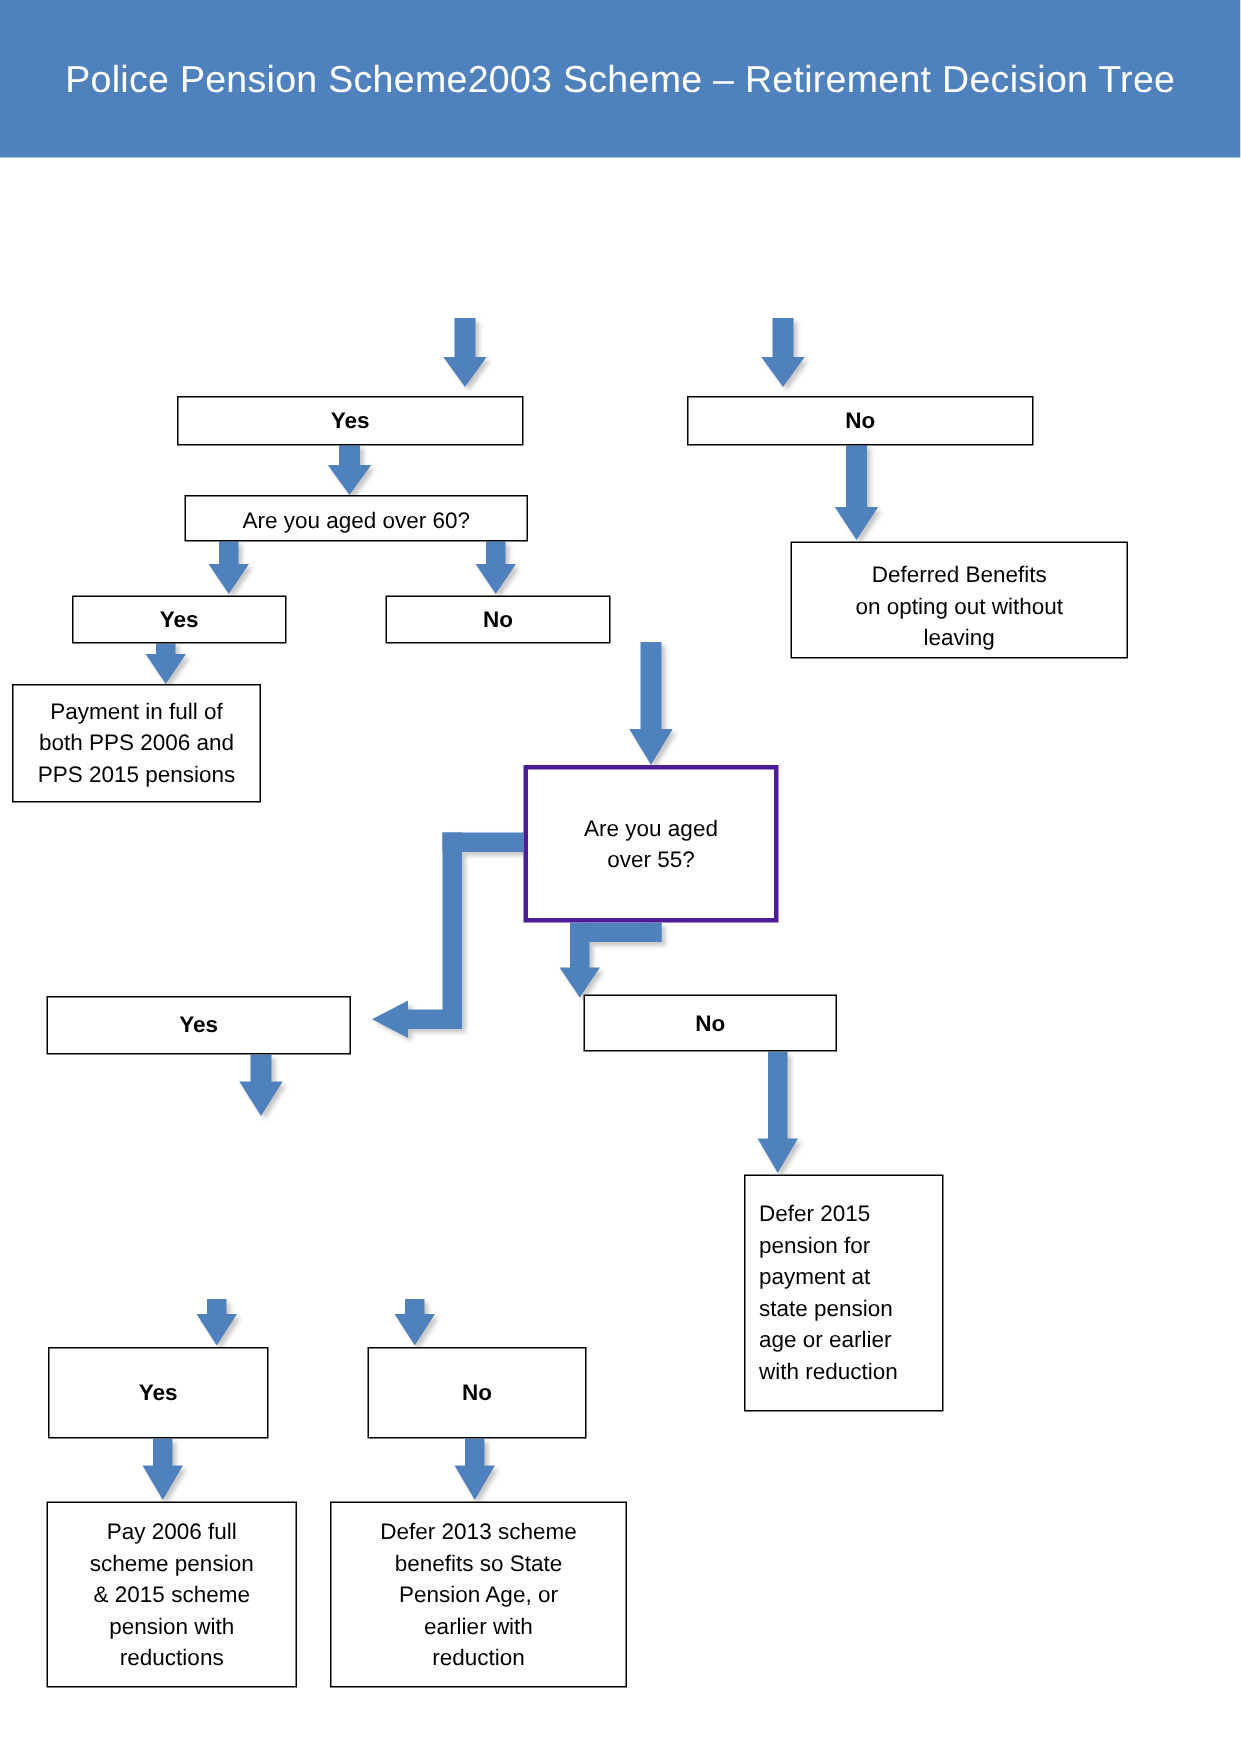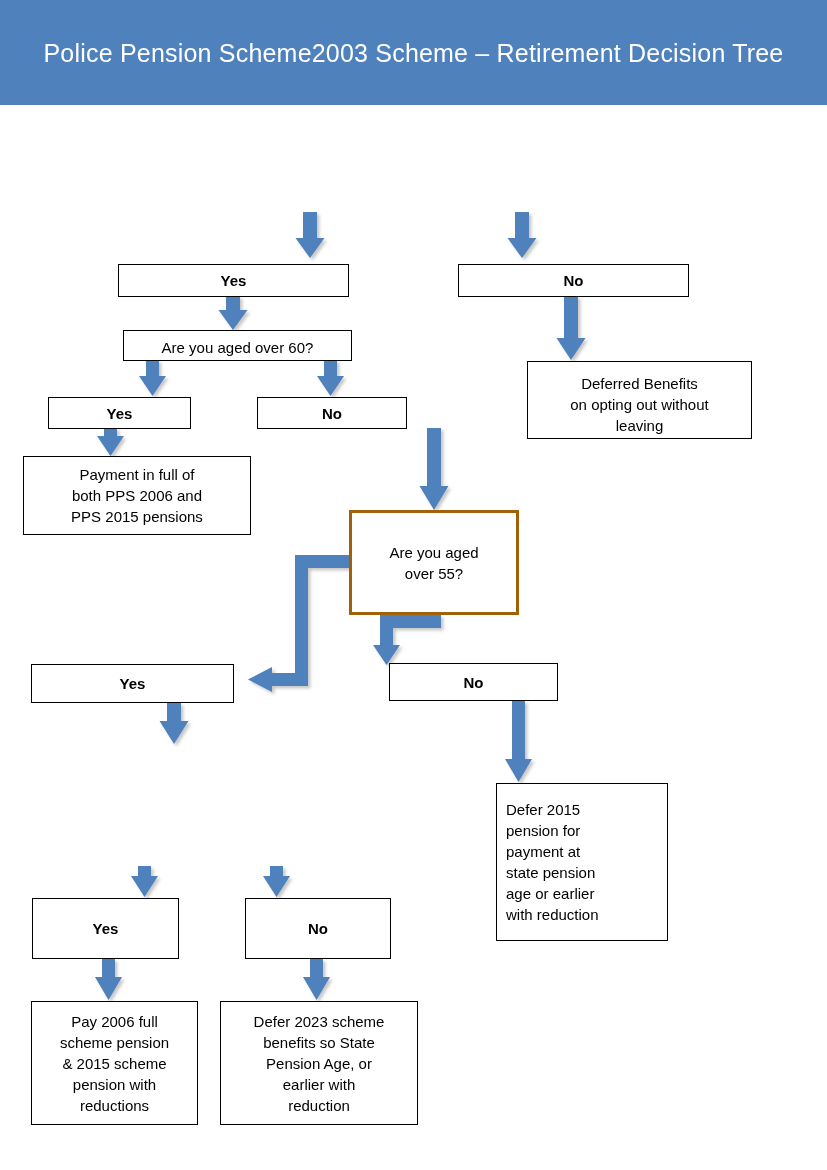--- a/index.html
+++ b/index.html
@@ -70,21 +70,21 @@
     font-size: 15px;
     line-height: 21px;
     padding: 2px 5px;
     z-index: 3;
   }
   .node.bold {
     font-weight: bold;
     font-size: 15px;
   }
   .node.blue-border {
-    border: 3px solid #a16207;
+    border: 3px solid #4c1d95;
   }
   .node.left-align {
     justify-content: flex-start;
     text-align: left;
     padding-left: 9px;
   }
   .node .txt {
     display: block;
     width: 100%;
     white-space: pre-line;
@@ -215,41 +215,41 @@
   </div>
 
   <div class="node bold" style="left:48px; top:397px; width:143px; height:32px;">
     <span class="txt">Yes</span>
   </div>
 
   <div class="node bold" style="left:257px; top:397px; width:150px; height:32px;">
     <span class="txt">No</span>
   </div>
 
-  <div class="node" style="left:23px; top:456px; width:228px; height:79px;">
+  <div class="node" style="left:8px; top:456px; width:166px; height:79px;">
     <span class="txt">Payment in full of
 both PPS 2006 and
 PPS 2015 pensions</span>
   </div>
 
   <div class="node blue-border" style="left:349px; top:510px; width:170px; height:105px;">
     <span class="txt">Are you aged
 over 55?</span>
   </div>
 
   <div class="node bold" style="left:31px; top:664px; width:203px; height:39px;">
     <span class="txt">Yes</span>
   </div>
 
   <div class="node bold" style="left:389px; top:663px; width:169px; height:38px;">
     <span class="txt">No</span>
   </div>
 
 
-  <div class="node left-align" style="left:496px; top:783px; width:172px; height:158px;">
+  <div class="node left-align" style="left:496px; top:783px; width:133px; height:158px;">
     <span class="txt">Defer 2015
 pension for
 payment at
 state pension
 age or earlier
 with reduction</span>
   </div>
 
   <div class="node bold" style="left:32px; top:898px; width:147px; height:61px;">
     <span class="txt">Yes</span>
@@ -261,20 +261,20 @@
 
   <div class="node" style="left:31px; top:1001px; width:167px; height:124px;">
     <span class="txt">Pay 2006 full
 scheme pension
 &amp; 2015 scheme
 pension with
 reductions</span>
   </div>
 
   <div class="node" style="left:220px; top:1001px; width:198px; height:124px;">
-    <span class="txt">Defer 2023 scheme
+    <span class="txt">Defer 2013 scheme
 benefits so State
 Pension Age, or
 earlier with
 reduction</span>
   </div>
 
 </div>
 
 </body></html>

